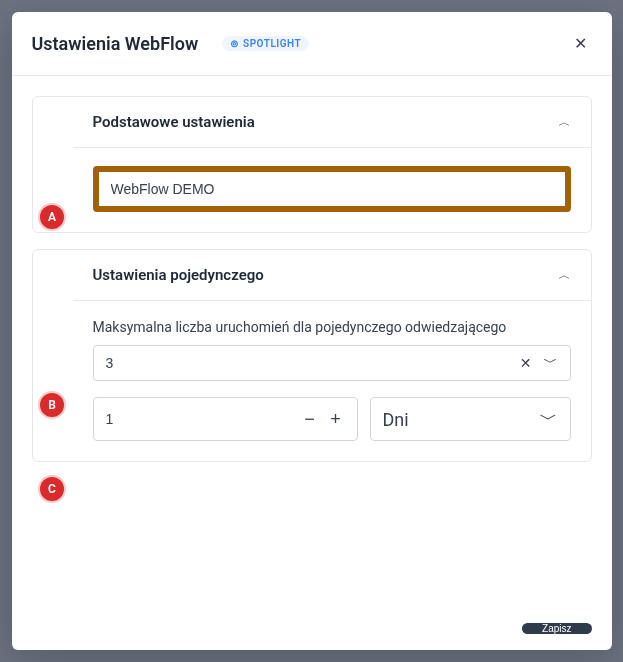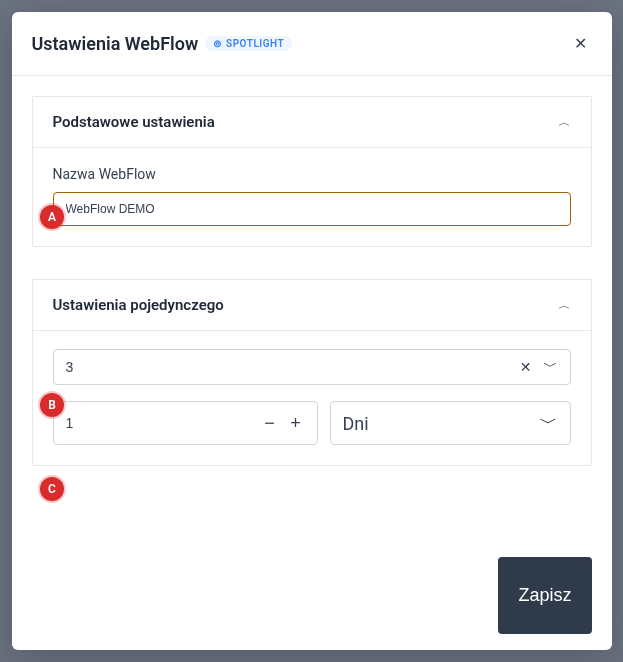--- a/index.html
+++ b/index.html
@@ -30,21 +30,21 @@
     .modal-header {
       display: flex;
       align-items: center;
       justify-content: space-between;
       padding: 18px 20px;
       border-bottom: 1px solid #e5e7eb;
     }
     .modal-title {
       display: flex;
       align-items: center;
-      gap: 7px;
+      gap: 24px;
     }
     .modal-title h1 {
       font-size: 18px;
       font-weight: 600;
       color: #1f2937;
     }
     .spotlight-badge {
       display: inline-flex;
       align-items: center;
       gap: 4px;
@@ -67,22 +67,23 @@
       color: #374151;
       padding: 4px;
     }
     .modal-body {
       flex: 1;
       padding: 20px;
       overflow-y: auto;
     }
     .section {
       border: 1px solid #e5e7eb;
-      border-radius: 1px;
-      margin-bottom: 32px;
+      border-radius: 6px;
+      margin-bottom: 16px;
+      padding-left: 40px;
     }
     .section-header {
       display: flex;
       align-items: center;
       justify-content: space-between;
       padding: 16px 20px;
       cursor: pointer;
     }
     .section-header h2 {
       font-size: 15px;
@@ -104,24 +105,24 @@
       margin-bottom: 0;
     }
     .field-label {
       display: block;
       font-size: 14px;
       color: #374151;
       margin-bottom: 10px;
     }
     .text-input {
       width: 100%;
-      border: 1px solid #a16207;
+      border: 6px solid #a16207;
       border-radius: 4px;
       padding: 9px 12px;
-      font-size: 12px;
+      font-size: 14px;
       color: #374151;
     }
     .input-row {
       display: flex;
       gap: 12px;
     }
     .combo-input {
       position: relative;
       display: flex;
       align-items: center;
@@ -201,23 +202,23 @@
     }
     .modal-footer {
       display: flex;
       justify-content: flex-end;
       padding: 16px 20px;
     }
     .save-btn {
       background: #2f3a4a;
       color: #fff;
       border: none;
-      border-radius: 4px;
-      padding: 28px 20px;
-      font-size: 18px;
+      border-radius: 15px;
+      padding: 0 20px;
+      font-size: 10px;
       font-weight: 500;
       cursor: pointer;
     }
     .marker {
       position: absolute;
       width: 24px;
       height: 24px;
       background: #d92b2b;
       border-radius: 50%;
       display: flex;
@@ -250,34 +251,34 @@
 
   <div class="modal-body">
 
     <div class="section">
       <div class="section-header">
         <h2>Podstawowe ustawienia</h2>
         <span class="chevron">︿</span>
       </div>
       <div class="section-body">
         <div class="field">
-          <label class="field-label">Nazwa WebFlow</label>
           <input type="text" class="text-input" value="WebFlow DEMO" style="">
         </div>
       </div>
     </div>
 
     <div class="section">
       <div class="section-header">
         <h2>Ustawienia pojedynczego</h2>
         <span class="chevron">︿</span>
       </div>
       <div class="section-body">
 
         <div class="field">
+          <label class="field-label">Maksymalna liczba uruchomień dla pojedynczego odwiedzającego</label>
           <div class="combo-input">
             <input type="text" value="3" style="">
             <div class="combo-controls">
               <button><span>✕</span></button>
               <button><span>﹀</span></button>
             </div>
           </div>
         </div>
 
         <div class="field">

